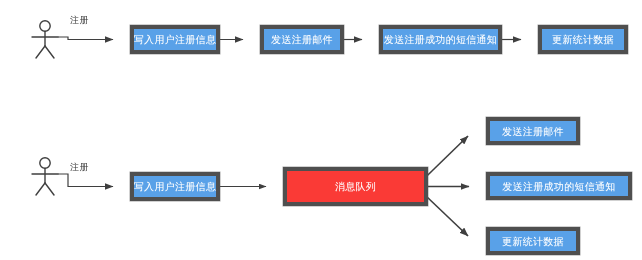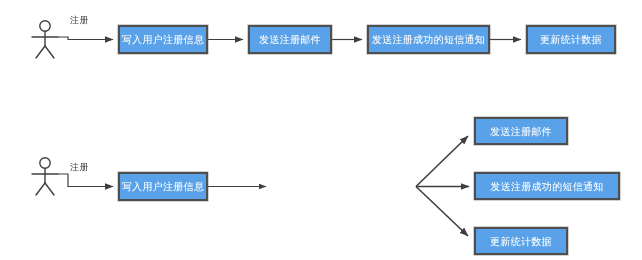--- a/index.html
+++ b/index.html
@@ -28,28 +28,29 @@
     width: 642px;
     height: 260px;
     display: block;
   }
   .node-box {
     position: absolute;
     box-sizing: border-box;
     display: flex;
     align-items: center;
     justify-content: center;
-    border: 2px solid #b91c1c;
+    border: 4px solid #b91c1c;
     box-shadow: 0 0 0 0.5px rgba(90,90,90,0.55);
     font-size: 10px;
     line-height: 1.1;
     letter-spacing: 0.3px;
     white-space: nowrap;
     color: #ffffff;
     text-shadow: 0 0 1px rgba(255,255,255,0.25);
+    margin-left: 12px;
   }
   .node-blue {
     background: #59a1e8;
     border-color: #4f4f4f;
   }
   .node-red {
     background: #fa3a36;
     border-color: #4f4f4f;
   }
   .edge-label {
@@ -127,20 +128,23 @@
   <div class="node-box node-blue" style="left:526px; top:25px; width:90px; height:29px;">
     <span>更新统计数据</span>
   </div>
 
   <div class="edge-label" style="left:70px; top:161px;">注册</div>
 
   <div class="node-box node-blue" style="left:118px; top:172px; width:90px; height:29px;">
     <span>写入用户注册信息</span>
   </div>
 
+  <div class="node-box node-red" style="left:271px; top:167px; width:145px; height:39px;">
+    <span>消息队列</span>
+  </div>
 
   <div class="node-box node-blue" style="left:474px; top:117px; width:94px; height:28px;">
     <span>发送注册邮件</span>
   </div>
 
   <div class="node-box node-blue" style="left:474px; top:172px; width:146px; height:28px;">
     <span>发送注册成功的短信通知</span>
   </div>
 
   <div class="node-box node-blue" style="left:474px; top:227px; width:94px; height:28px;">

